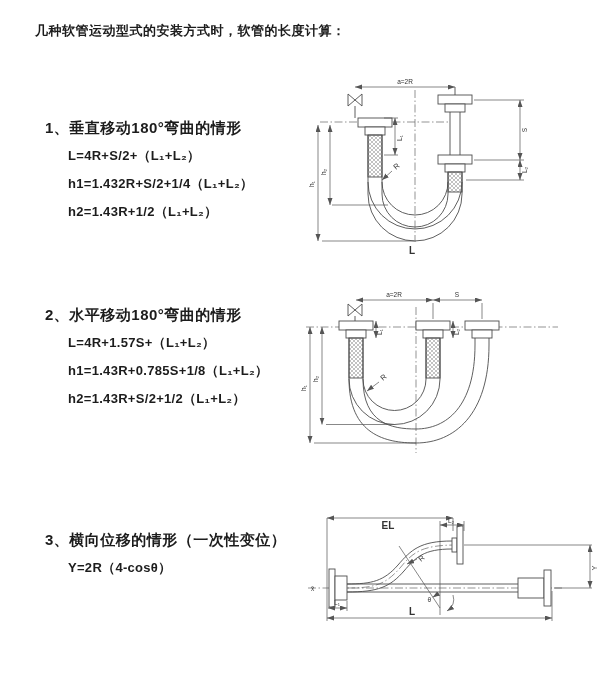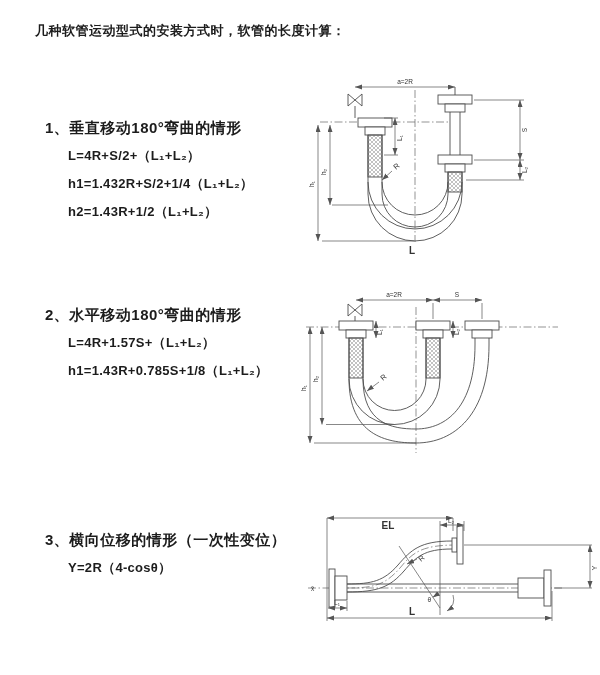--- a/index.html
+++ b/index.html
@@ -106,20 +106,21 @@
     <text class="midtxt" x="98" y="98" transform="rotate(-40 98 98)">R</text>
 
     <text class="biglbl" x="114" y="182" text-anchor="middle">L</text>
   </g>
 </svg>
 
 <section class="sec" id="sec2">
   <div class="sec-heading">2、水平移动180°弯曲的情形</div>
   <div class="formula">L=4R+1.57S+（L₁+L₂）</div>
   <div class="formula">h1=1.43R+0.785S+1/8（L₁+L₂）</div>
+  <div class="formula">h2=1.43R+S/2+1/2（L₁+L₂）</div>
 </section>
 
 <svg class="diag" id="diag2" style="left:296px;top:283px" width="275" height="180" viewBox="0 0 275 180">
   <defs>
     <marker id="ar2" markerWidth="8" markerHeight="6" refX="7" refY="2.5" orient="auto-start-reverse" markerUnits="userSpaceOnUse">
       <path d="M0,0L7,2.5L0,5Z" fill="#555"></path>
     </marker>
     <pattern id="braid2" width="4" height="4" patternUnits="userSpaceOnUse">
       <path d="M0,4L4,0M0,0L4,4" stroke="#999" stroke-width="0.6" fill="none"></path>
     </pattern>

